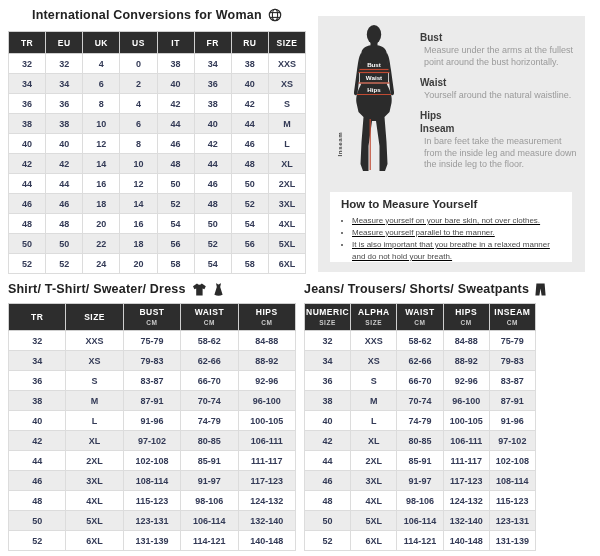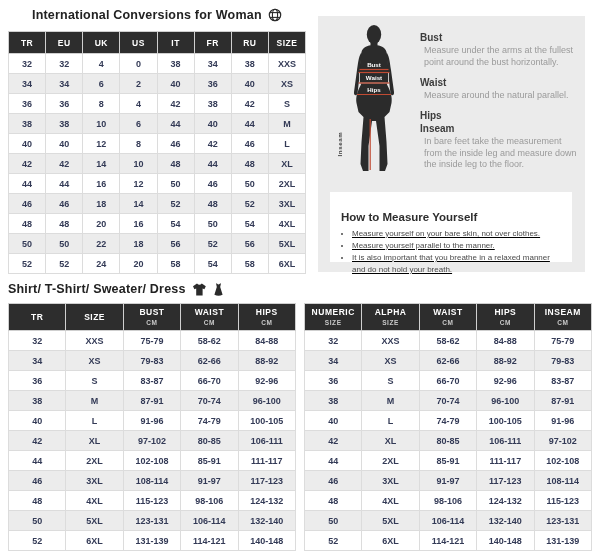--- a/index.html
+++ b/index.html
@@ -21,35 +21,35 @@
   #shirt-table th,#jeans-table th{height:26px;}
   td{
     font-size:9px;font-weight:700;color:#333a56;text-align:center;
     border:1px solid #dcdcdc;background:#fff;height:19px;padding:0;
   }
   tbody tr:nth-child(even) td{background:#ececec;}
   .h-main{font-size:8.5px;font-weight:700;line-height:1.1;}
   .h-sub{font-size:6.5px;font-weight:600;color:#c9c9c9;letter-spacing:.6px;line-height:1.1;margin-top:1px;}
   #conv-table{left:8px;top:31px;width:298px;}
   #shirt-table{left:8px;top:303px;width:288px;}
-  #jeans-table{left:304px;top:303px;width:288px;}
+  #jeans-table{left:304px;top:303px;width:232px;}
   #conv-title{left:8px;top:8px;padding-left:24px;}
   #shirt-title{left:8px;top:282px;}
   #jeans-title{left:304px;top:282px;}
   #panel{
     position:absolute;left:318px;top:16px;width:267px;height:256px;
     background:#ebebeb;
   }
   #figure{position:absolute;left:10px;top:8px;width:88px;height:152px;}
   #measure-texts{position:absolute;left:102px;top:16px;width:158px;}
   .m-sec h4{margin:0 0 2px 0;font-size:10px;font-weight:700;color:#3c3c3c;}
   .m-sec p{margin:0 0 8px 4px;font-size:9px;color:#9a9a9a;line-height:1.32;}
   #howto-card{
     position:absolute;left:12px;top:176px;width:242px;height:70px;
-    background:#ffffff;box-sizing:border-box;padding:19px 11px;
+    background:#ffffff;box-sizing:border-box;padding:6px 11px;
   }
   #howto-card h3{margin:0 0 5px 0;font-size:11.5px;font-weight:700;color:#2e2e2e;}
   #howto-card ul{margin:0;padding-left:11px;text-decoration:underline;}
   #howto-card li{font-size:8px;color:#4a4a4a;line-height:1.5;}
 </style>
 </head>
 <body>
 
 <div id="canvas">
 
@@ -213,21 +213,21 @@
       </svg>
     </div>
 
     <div id="measure-texts">
       <div class="m-sec">
         <h4>Bust</h4>
         <p>Measure under the arms at the fullest point around the bust horizontally.</p>
       </div>
       <div class="m-sec">
         <h4>Waist</h4>
-        <p>Measure around the natural parallel.</p>
+        <p>Yourself around the natural waistline.</p>
       </div>
       <div class="m-sec">
         <h4>Hips</h4>
       </div>
       <div class="m-sec">
         <h4>Inseam</h4>
         <p>In bare feet take the measurement from the inside leg and measure down the inside leg to the floor.</p>
       </div>
     </div>
 
@@ -344,20 +344,26 @@
         <tr>
           <td>52</td>
           <td>6XL</td>
           <td>131-139</td>
           <td>114-121</td>
           <td>140-148</td>
         </tr>
       </tbody>
     </table>
 
+  <div class="sec-title" id="jeans-title">
+    <span>Jeans/ Trousers/ Shorts/ Sweatpants</span>
+    <svg width="11" height="13" viewBox="0 0 11 13">
+      <path d="M1.4 0.4 H9.6 L10.6 12.6 H6.6 L5.5 5.6 L4.4 12.6 H0.4 Z" fill="#2b2b2b"></path>
+    </svg>
+  </div>
 
   <table id="jeans-table">
       <thead>
         <tr>
           <th>
             <div class="h-main">NUMERIC</div>
             <div class="h-sub">SIZE</div>
           </th>
           <th>
             <div class="h-main">ALPHA</div>

